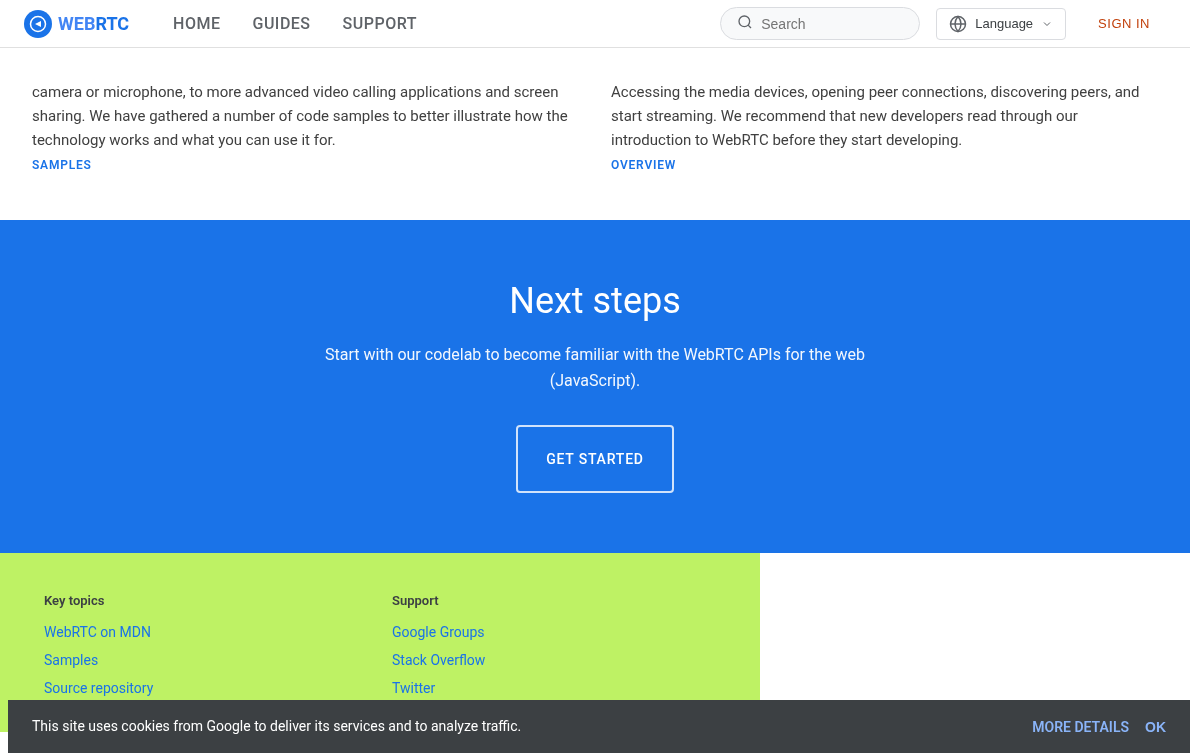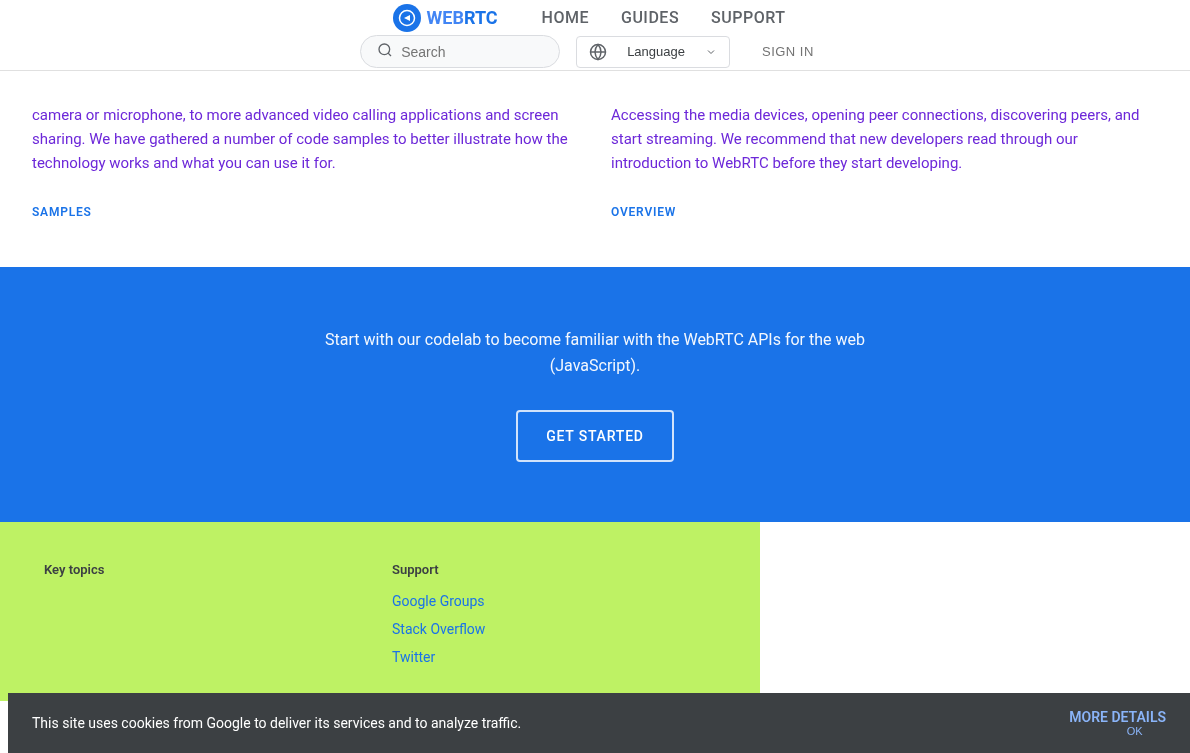--- a/index.html
+++ b/index.html
@@ -2,27 +2,27 @@
 <html><head>
   <meta charset="utf-8">
   <style>
     * { box-sizing: border-box; margin: 0; padding: 0; }
     body { font-family: 'Google Sans', Roboto, Arial, sans-serif; font-size: 14px; color: #333; background: #fff; }
 
     
     .header {
       display: flex;
       align-items: center;
+      justify-content: space-between;
       padding: 0 24px;
-      height: 71px;
+      height: 48px;
       background: #fff;
       border-bottom: 1px solid #e0e0e0;
       position: relative;
       z-index: 10;
-      flex-direction: column;
     }
     .header-left { display: flex; align-items: center; gap: 32px; }
     .logo { display: flex; align-items: center; gap: 6px; font-size: 18px; font-weight: 500; color: #1a73e8; text-decoration: none; }
     .logo-web { color: #4285f4; font-weight: 700; }
     .logo-rtc { color: #1a73e8; font-weight: 700; }
     .logo-icon {
       width: 28px; height: 28px;
       background: #1a73e8;
       border-radius: 50%;
       display: flex; align-items: center; justify-content: center;
@@ -55,55 +55,55 @@
       background: transparent;
       outline: none;
       font-size: 14px;
       color: #14532d;
       width: 100%;
     }
     .search-icon-svg { color: #5f6368; margin-right: 8px; flex-shrink: 0; }
     .lang-btn {
       display: flex;
       align-items: center;
-      gap: 20px;
+      gap: 8px;
       padding: 6px 12px;
       border: 1px solid #dadce0;
       border-radius: 4px;
       background: #fff;
       cursor: pointer;
       font-size: 13px;
       color: #3c4043;
     }
     .sign-in-btn {
       padding: 8px 16px;
       background: transparent;
       border: none;
-      color: #737373;
+      color: #c2410c;
       font-size: 13px;
       font-weight: 500;
       cursor: pointer;
       text-transform: uppercase;
       letter-spacing: 0.5px;
     }
 
     
     .content-top {
       padding: 24px 32px 40px;
       display: grid;
       grid-template-columns: 1fr 1fr;
       gap: 32px;
       background: #fff;
     }
     .content-card { padding: 8px 0; }
     .content-card p {
       font-size: 15px;
       line-height: 1.6;
-      color: #6d28d9;
-      margin-bottom: 28px;
+      color: #404040;
+      margin-bottom: 4px;
     }
     .card-link {
       font-size: 12px;
       font-weight: 600;
       color: #1a73e8;
       text-transform: uppercase;
       letter-spacing: 0.8px;
       text-decoration: none;
       cursor: pointer;
     }
@@ -122,21 +122,21 @@
     }
     .blue-section p {
       font-size: 16px;
       line-height: 1.6;
       max-width: 600px;
       margin: 0 auto 32px;
       opacity: 0.95;
     }
     .get-started-btn {
       display: inline-block;
-      padding: 16px 28px;
+      padding: 24px 28px;
       border: 2px solid rgba(255,255,255,0.8);
       border-radius: 4px;
       color: white;
       font-size: 14px;
       font-weight: 500;
       text-transform: uppercase;
       letter-spacing: 0.8px;
       cursor: pointer;
       background: transparent;
       text-decoration: none;
@@ -197,38 +197,37 @@
       background: #3c4043;
       color: #fff;
       padding: 16px 24px;
       display: flex;
       align-items: center;
       justify-content: space-between;
       gap: 16px;
       z-index: 100;
     }
     .cookie-banner p { font-size: 14px; line-height: 1.5; flex: 1; }
-    .cookie-banner-actions { display: flex; align-items: center; flex-shrink: 0; flex-direction: column; }
+    .cookie-banner-actions { display: flex; align-items: flex-end; gap: 16px; flex-shrink: 0; }
     .cookie-more-details {
       font-size: 14px;
       font-weight: 600;
       color: #8ab4f8;
       cursor: pointer;
       text-decoration: none;
       white-space: nowrap;
     }
     .cookie-ok {
-      font-size: 11px;
-      font-weight: 400;
+      font-size: 14px;
+      font-weight: 700;
       color: #8ab4f8;
       cursor: pointer;
       background: none;
       border: none;
       white-space: nowrap;
-      margin-left: 34px;
     }
 
     
     .footer-lang {
       margin-left: auto;
       display: flex;
       align-items: center;
       gap: 4px;
       padding: 6px 12px;
       border: 1px solid #dadce0;
@@ -291,27 +290,33 @@
     <p>camera or microphone, to more advanced video calling applications and screen sharing. We have gathered a number of code samples to better illustrate how the technology works and what you can use it for.</p>
     <a class="card-link" href="#">SAMPLES</a>
   </div>
   <div class="content-card">
     <p>Accessing the media devices, opening peer connections, discovering peers, and start streaming. We recommend that new developers read through our introduction to WebRTC before they start developing.</p>
     <a class="card-link" href="#">OVERVIEW</a>
   </div>
 </div>
 
 <div class="blue-section">
+  <h2>Next steps</h2>
   <p>Start with our codelab to become familiar with the WebRTC APIs for the web (JavaScript).</p>
   <a class="get-started-btn" href="#">GET STARTED</a>
 </div>
 
 <div class="footer-links">
   <div class="footer-col">
     <h3>Key topics</h3>
+    <ul>
+      <li><a href="#">WebRTC on MDN</a></li>
+      <li><a href="#">Samples</a></li>
+      <li><a href="#">Source repository</a></li>
+    </ul>
   </div>
   <div class="footer-col">
     <h3>Support</h3>
     <ul>
       <li><a href="#">Google Groups</a></li>
       <li><a href="#">Stack Overflow</a></li>
       <li><a href="#">Twitter</a></li>
     </ul>
   </div>
 </div>

